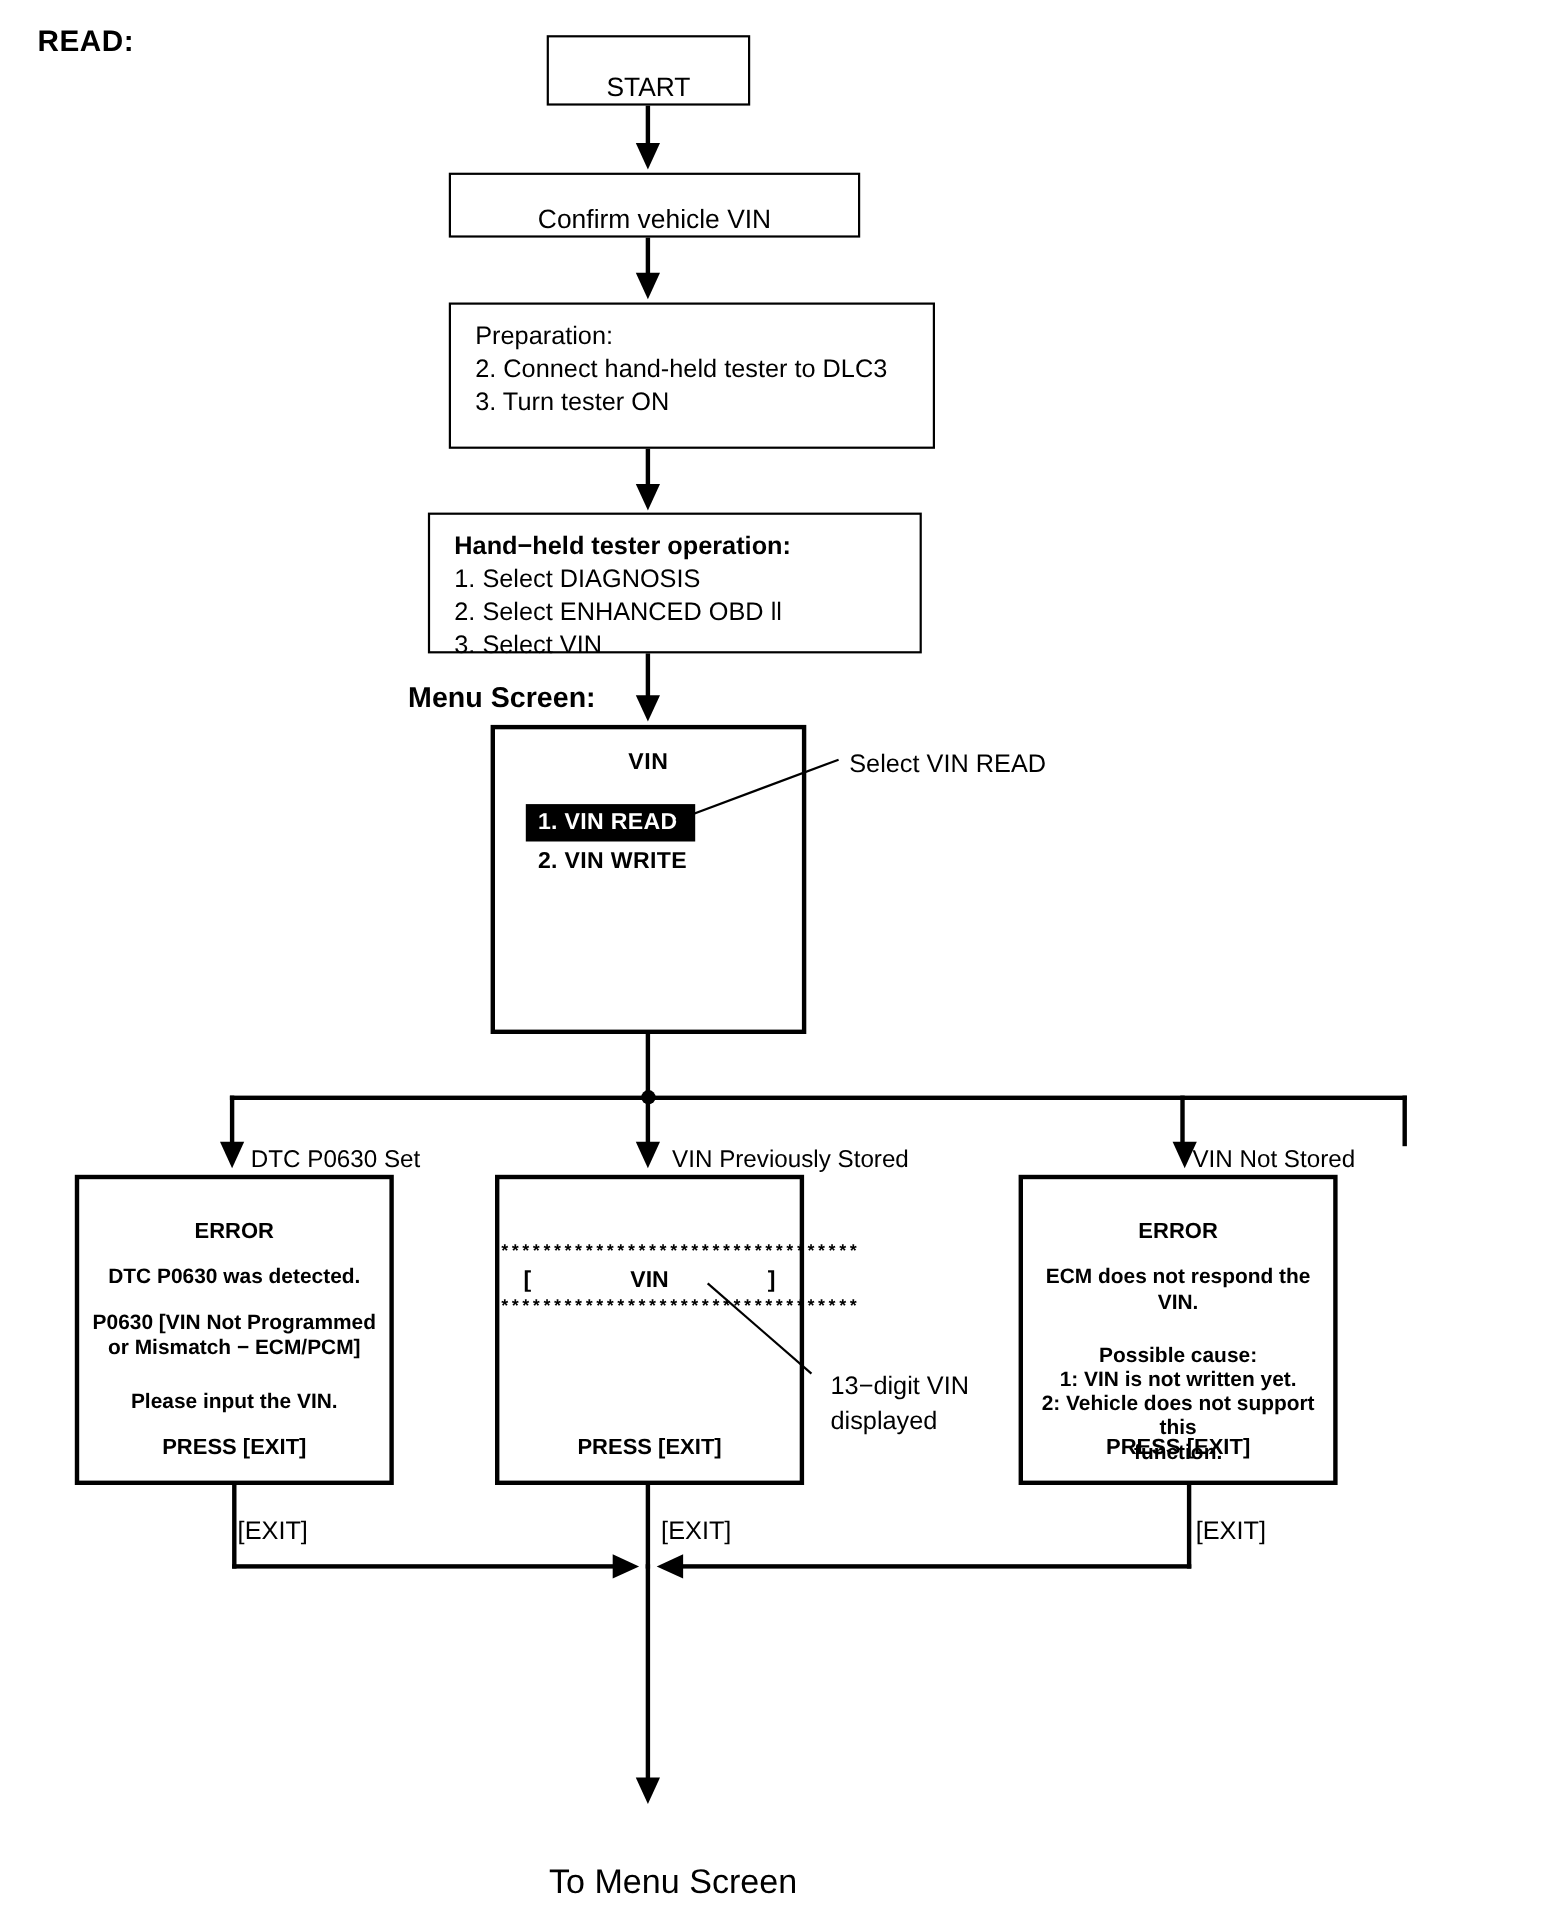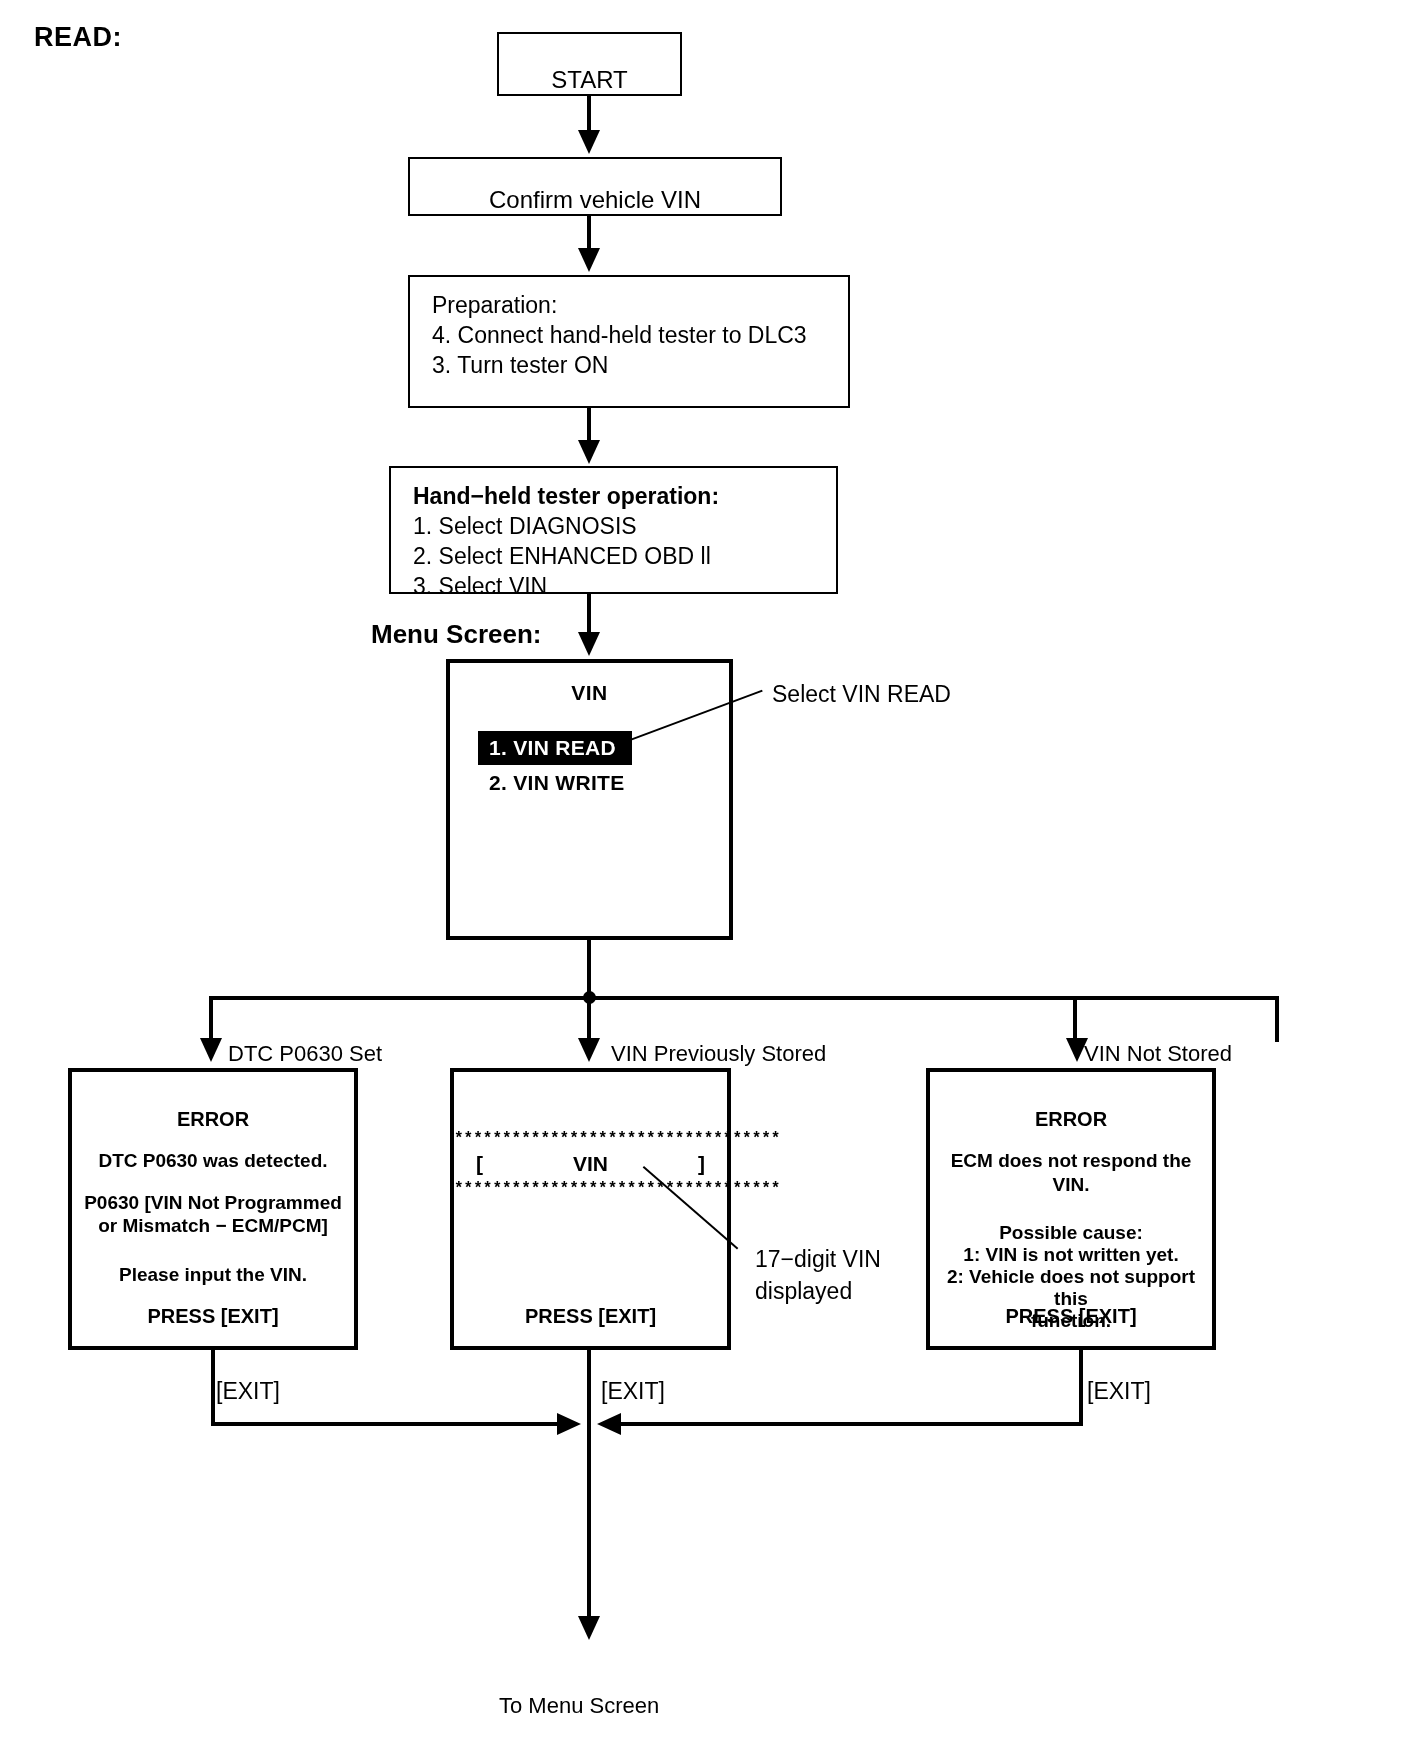--- a/index.html
+++ b/index.html
@@ -27,21 +27,21 @@
     font-weight: bold;
     letter-spacing: 0.5px;
   }
   .menu-screen-label {
     left: 371px; top: 619px;
     font-size: 26px;
     font-weight: bold;
   }
   .to-menu-screen {
     left: 499px; top: 1693px;
-    font-size: 22px;
+    font-size: 31px;
   }
 
   
   .box {
     box-sizing: border-box;
     border: 3px solid #000;
     background: #fff;
   }
   .box-thin { border-width: 2px; }
   .box-thick { border-width: 4px; }
@@ -200,21 +200,21 @@
 
   <div class="abs box box-thin box-center-text" id="confirm-box">
     <span>Confirm vehicle VIN</span>
   </div>
 
   <div class="abs vline" style="left:587px; top:216px; height:36px;"></div>
   <div class="abs arrow-down" style="left:578px; top:248px;"></div>
 
   <div class="abs box box-thin box-list" id="prep-box">
     <div class="hdr">Preparation:</div>
-    <div>4. Connect hand-held tester to DLC3</div>
+    <div>2. Connect hand-held tester to DLC3</div>
     <div>3. Turn tester ON</div>
   </div>
 
   <div class="abs vline" style="left:587px; top:408px; height:36px;"></div>
   <div class="abs arrow-down" style="left:578px; top:440px;"></div>
 
   <div class="abs box box-thin box-list" id="tester-box">
     <div class="hdr-bold">Hand−held tester operation:</div>
     <div>1. Select DIAGNOSIS</div>
     <div>2. Select ENHANCED OBD ll</div>
@@ -267,21 +267,21 @@
       <span>[</span>
       <span>VIN</span>
       <span>]</span>
     </div>
     <div class="stars">**********************************</div>
     <div class="press">PRESS [EXIT]</div>
   </div>
 
   <div class="abs leader" style="left:644px; top:1166px; width:125px; transform: rotate(41deg);"></div>
   <div class="abs callout-text" id="digit-vin-label">
-    <div>17−digit VIN</div>
+    <div>13−digit VIN</div>
     <div>displayed</div>
   </div>
 
   <div class="abs screen" id="screen-right">
     <div class="title">ERROR</div>
     <div class="line">ECM does not respond the VIN.</div>
     <div class="line" style="margin-top:24px;">Possible cause:</div>
     <div>1: VIN is not written yet.</div>
     <div>2: Vehicle does not support this</div>
     <div>function.</div>

